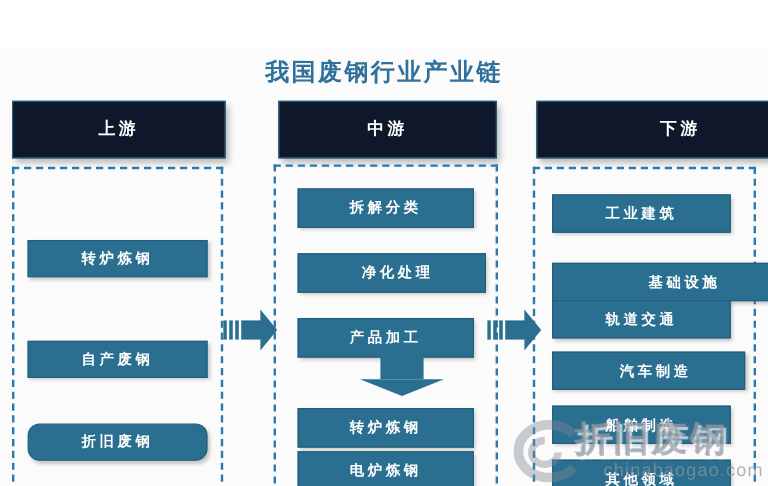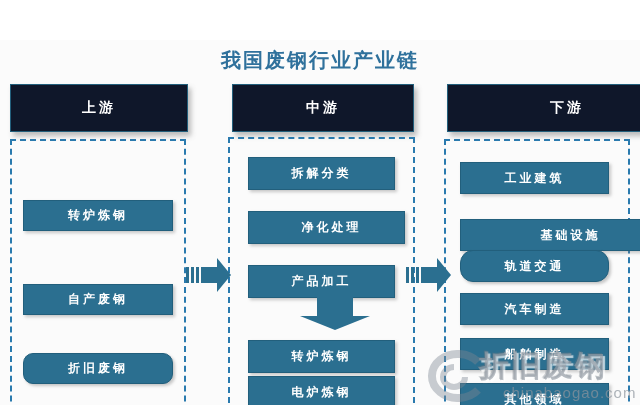--- a/index.html
+++ b/index.html
@@ -34,21 +34,21 @@
     position:absolute; background:#2b6f90; border:1px solid #225f7c;
     box-shadow:2px 2px 3px rgba(120,120,120,0.4);
     color:#ffffff; font-size:12px; font-weight:bold; letter-spacing:3px;
     display:flex; align-items:center; justify-content:center;
   }
   .up-node   { left:23px;  width:148px; height:29px; }
   .mid-node  { left:248px; width:145px; height:31px; }
   .down-node { left:460px; width:147px; height:30px; }
   .u0 { top:160px; } .u1 { top:244px; } .u2 { top:313px;border-radius:10px; }
   .m0 { top:117px; } .m1 { top:171px;padding-left:10px; } .m2 { top:225px; } .m3 { top:300px; } .m4 { top:336px; }
-  .d0 { top:122px; } .d1 { top:179px;padding-left:36px; } .d2 { top:210px;border-radius:13px; } .d3 { top:253px; } .d4 { top:298px; } .d5 { top:343px; }
+  .d0 { top:122px; } .d1 { top:179px;padding-left:36px; } .d2 { top:210px; } .d3 { top:253px;padding-left:12px; } .d4 { top:298px; } .d5 { top:343px; }
   .flow-arrow { position:absolute; width:45px; height:42px; top:214px; }
   .fa1 { left:186px; } .fa2 { left:406px; }
   .down-arrow { position:absolute; left:300px; top:256px; width:70px; height:34px; }
   .wm-logo { position:absolute; left:424px; top:310px; width:60px; height:52px; opacity:0.75; }
   .wm-text {
     position:absolute; left:479px; top:306px; width:160px;
     font-size:30px; font-weight:bold; letter-spacing:2px;
     color:rgba(150,158,167,0.68);
     text-shadow:2px 2px 1px rgba(255,255,255,0.7), -1px -1px 0 rgba(110,118,126,0.35);
   }

